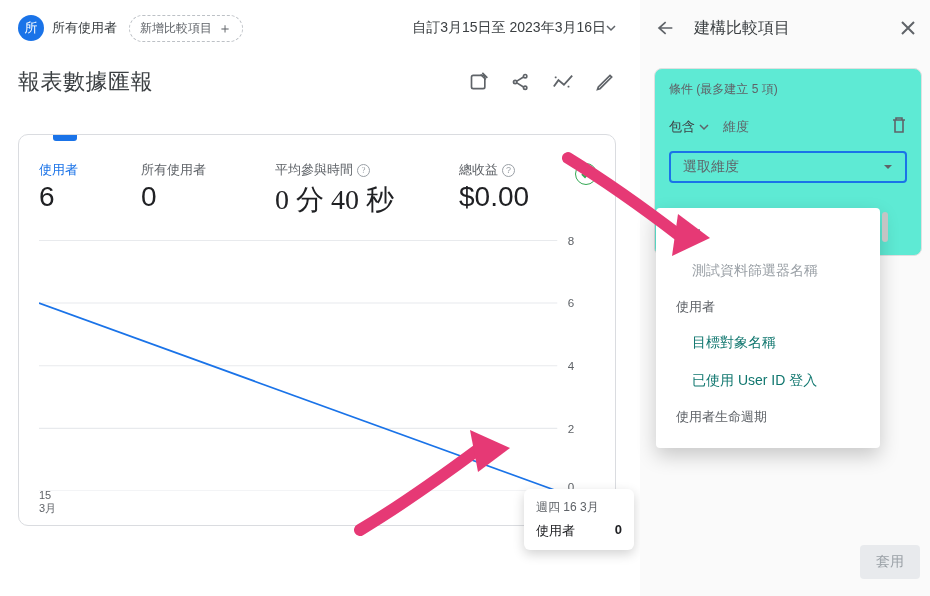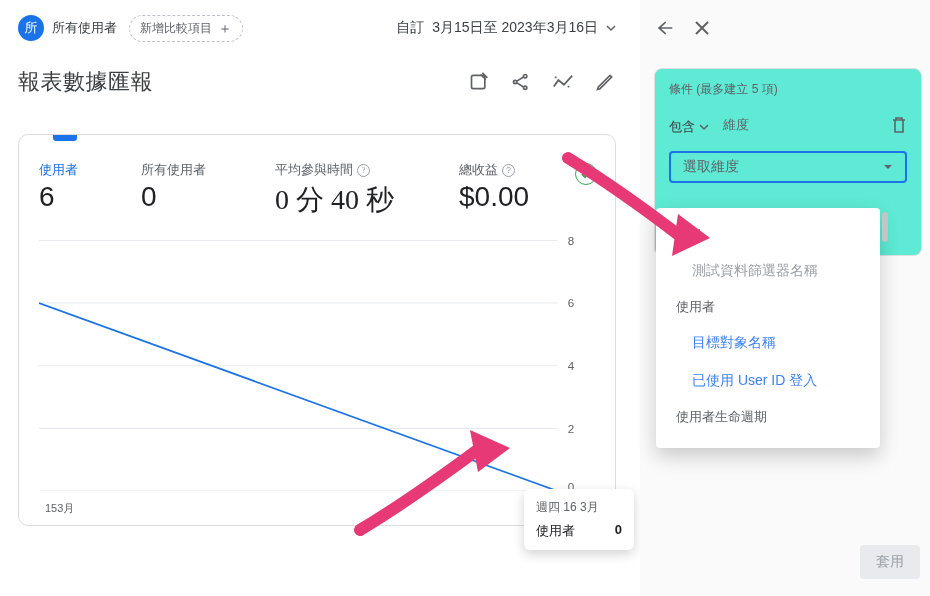--- a/index.html
+++ b/index.html
@@ -49,21 +49,21 @@
     border-radius: 16px;
     padding: 4px 10px;
     font-size: 12px;
     color: #5f6368;
     display: flex; align-items: center; gap: 6px;
     cursor: pointer;
   }
   .chip-add .plus { font-size: 14px; line-height: 1; color:#5f6368;}
   .topbar-spacer { flex: 1; }
   .date-range {
-    display: flex; align-items: center; gap: 8px;
+    display: flex; align-items: center; 
     color: #3c4043; font-size: 14px;
     cursor: pointer;
   }
   .date-range svg { width: 10px; height: 10px; }
 
   
   .titlebar {
     display: flex; align-items: center;
     height: 48px;
     margin-top: 2px;
@@ -155,21 +155,21 @@
   .y-tick { font-size: 11px; fill:#5f6368; }
   .grid-line { stroke:#e8eaed; stroke-width:1; }
   .series-line { stroke:#1a73e8; stroke-width:1.6; fill:none; }
   .x-axis-labels {
     position:absolute;
     left:20px; right:38px;
     bottom:10px;
     display:flex; justify-content:space-between;
     font-size:11px; color:#5f6368;
   }
-  .x-axis-labels .col { display:flex; flex-direction:row; line-height:1.2;margin-left:6px; }
+  .x-axis-labels .col { display:flex; flex-direction:column; line-height:1.2; }
   .x-axis-labels .col.right { text-align:right; }
 
   
   .tooltip {
     position: absolute;
     left: 524px;
     top: 489px;
     width: 110px;
     background: #fff;
     border-radius: 6px;
@@ -207,21 +207,21 @@
     background:#5eead4;
     border:1px solid #e0e0e0;
     border-radius:8px;
     padding: 12px 14px 16px 14px;
     min-height: 188px;
   }
   .panel-body .caption {
     font-size:12px; color:#5f6368; margin-bottom:18px;
   }
   .cond-row {
-    display:flex; gap:10px;
+    display:flex; align-items:center; gap:10px;
     font-size:13px; color:#3c4043;
     margin-bottom:14px;
   }
   .cond-row .include { display:flex; align-items:center; gap:4px; cursor:pointer;}
   .cond-row .dim { color:#5f6368; margin-left:4px;}
   .cond-row .trash { margin-left:auto; color:#5f6368; cursor:pointer;}
   .dim-select {
     border: 2px solid #1a73e8;
     border-radius: 4px;
     height: 32px;
@@ -248,21 +248,21 @@
     right:-8px; top:4px;
     width:6px; height:30px;
     background:#c4c4c4;
     border-radius:3px;
   }
   .dropdown .group-h {
     font-size:13px; color:#5f6368;
     padding: 8px 20px;
   }
   .dropdown .opt {
-    font-size:14px; color:#3b82f6;
+    font-size:14px; color:#0f766e;
     padding: 10px 20px 10px 36px;
     cursor:pointer;
   }
   .dropdown .opt.disabled { color:#9aa0a6; cursor:default; }
 
   
   .apply-btn {
     position:absolute;
     right: 10px; bottom: 17px;
     background:#e8eaed;
@@ -410,20 +410,21 @@
   </div>
 </div>
 
 <div class="panel">
   <div class="panel-header">
     <div class="back">
       <svg width="20" height="20" viewBox="0 0 24 24" fill="none" stroke="#5f6368" stroke-width="2">
           <path d="M14 5 L6 12 L14 19 M6 12 L22 12"></path>
         </svg>
     </div>
+    <div class="title">建構比較項目</div>
     <div class="close">
       <svg width="16" height="16" viewBox="0 0 16 16" stroke="#5f6368" stroke-width="2">
           <path d="M2 2 L14 14 M14 2 L2 14"></path>
         </svg>
     </div>
   </div>
 
   <div class="panel-body">
     <div class="caption">條件 (最多建立 5 項)</div>
     <div class="cond-row">

